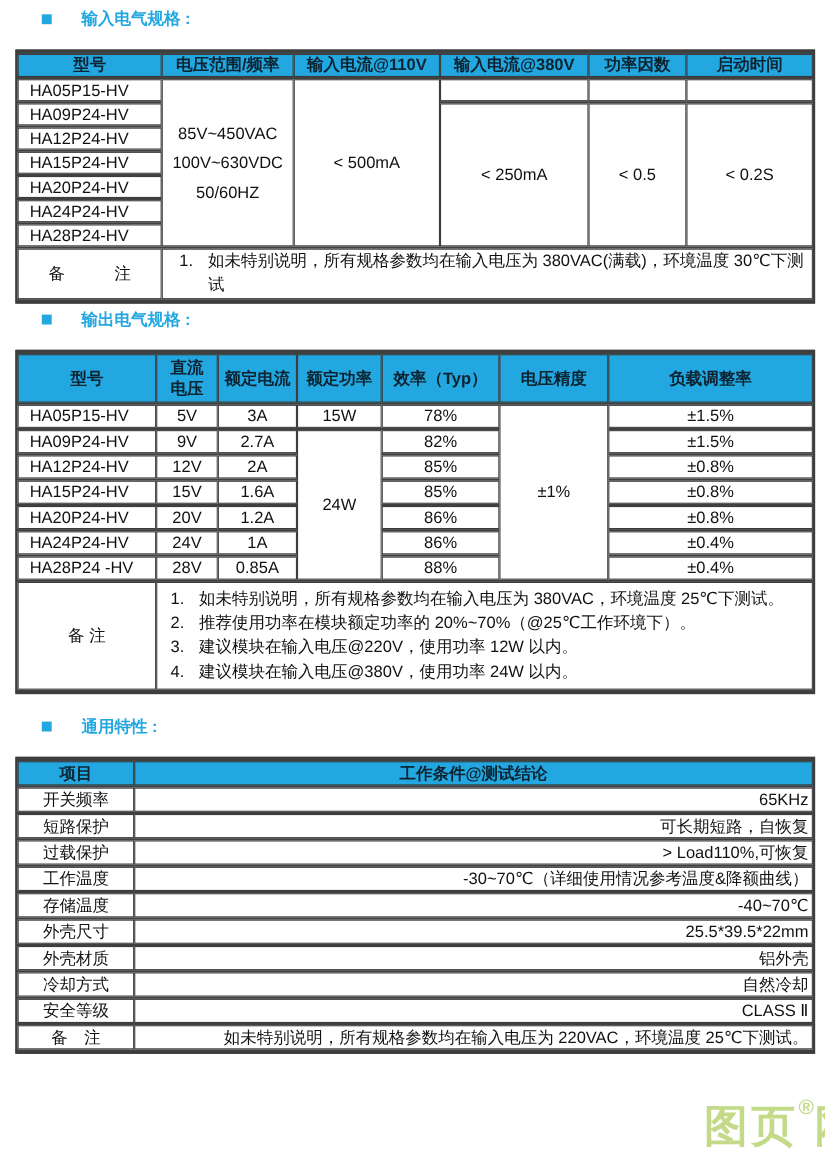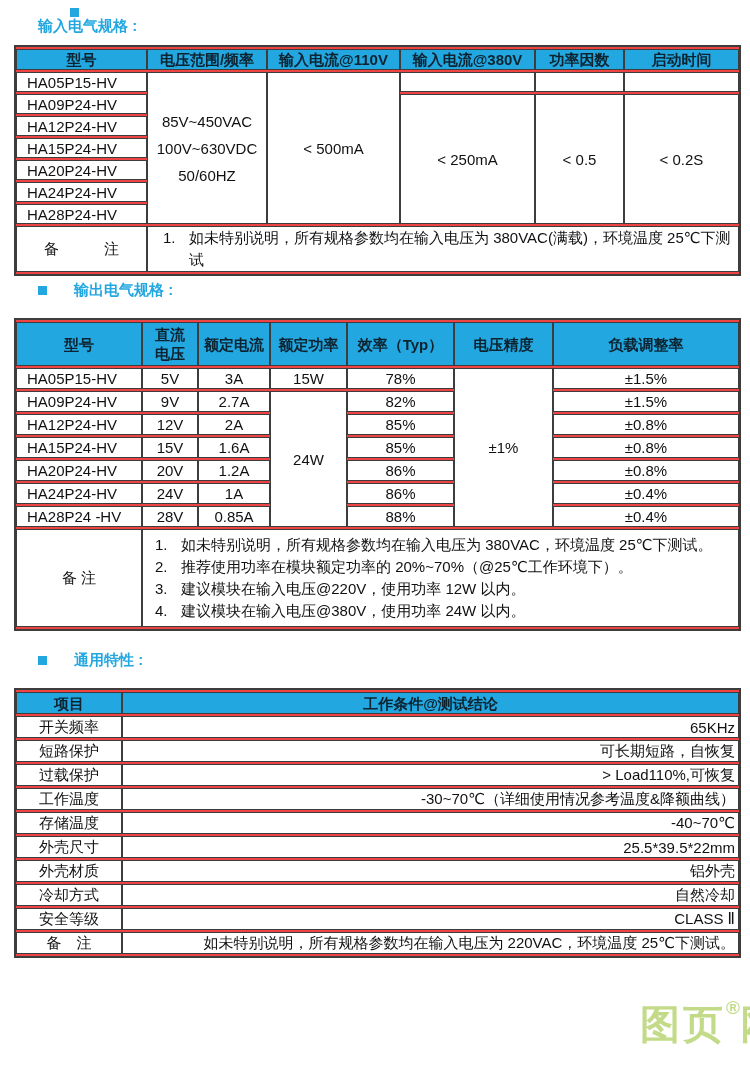--- a/index.html
+++ b/index.html
@@ -11,21 +11,21 @@
   .page{
     position:relative;width:750px;height:1066px;background:#fff;overflow:hidden;
     font-family:"Liberation Sans","DejaVu Sans",sans-serif;color:#111;
   }
   .sec-title{
     position:absolute;left:38px;display:flex;align-items:center;
     color:var(--blue);font-weight:bold;font-size:15px;height:18px;
   }
   .bullet{width:9px;height:9px;background:var(--blue);margin-right:27px;flex:0 0 auto;}
   table{
-    position:absolute;left:14px;width:723px;table-layout:fixed;background:#ef4444;
+    position:absolute;left:14px;width:723px;table-layout:fixed;background:#404040;
     border-collapse:separate;border-spacing:0 2px;border:2px solid var(--border);
   }
   th,td{
     border:1.5px solid var(--border);font-size:15px;padding:0 3px;
     text-align:center;vertical-align:middle;overflow:hidden;background:#fff;
   }
   th{background:var(--blue);font-weight:bold;color:#0d2330;white-space:pre-line;line-height:19px;}
   .t1 th{height:18px}
   .t1 td{height:18px}
   .t2 tr.head th{height:42px}
@@ -47,21 +47,21 @@
     font-weight:bold;white-space:nowrap;line-height:1;
   }
   .watermark .chars{font-size:40px;letter-spacing:3px;}
   .watermark .reg{font-size:19px;vertical-align:24px;letter-spacing:0;}
 </style>
 </head>
 <body>
 
 <div class="page">
 
-  <div class="sec-title" style="top:8px;flex-direction:column;">
+  <div class="sec-title" style="top:8px;">
     <span class="bullet"></span>
     <span>输入电气规格 :</span>
   </div>
 
   <table class="t1" style="top:45px;">
     <colgroup>
       <col style="width:131px">
         <col style="width:120px">
         <col style="width:133px">
       <col style="width:135px">
@@ -108,21 +108,21 @@
           <td class="model">HA24P24-HV</td>
         </tr>
     <tr>
           <td class="model">HA28P24-HV</td>
         </tr>
     <tr>
       <td class="noteval">备　　　注</td>
       <td class="notecell noteval" colspan="5">
         <div class="note-line">
           <span class="num">1.</span>
-          <span class="txt">如未特别说明，所有规格参数均在输入电压为 380VAC(满载)，环境温度 25℃下测试</span>
+          <span class="txt">如未特别说明，所有规格参数均在输入电压为 380VAC(满载)，环境温度 30℃下测试</span>
         </div>
       </td>
     </tr>
   </tbody>
     </table>
 
   <div class="sec-title" style="top:281px;">
     <span class="bullet"></span>
     <span>输出电气规格 :</span>
   </div>

